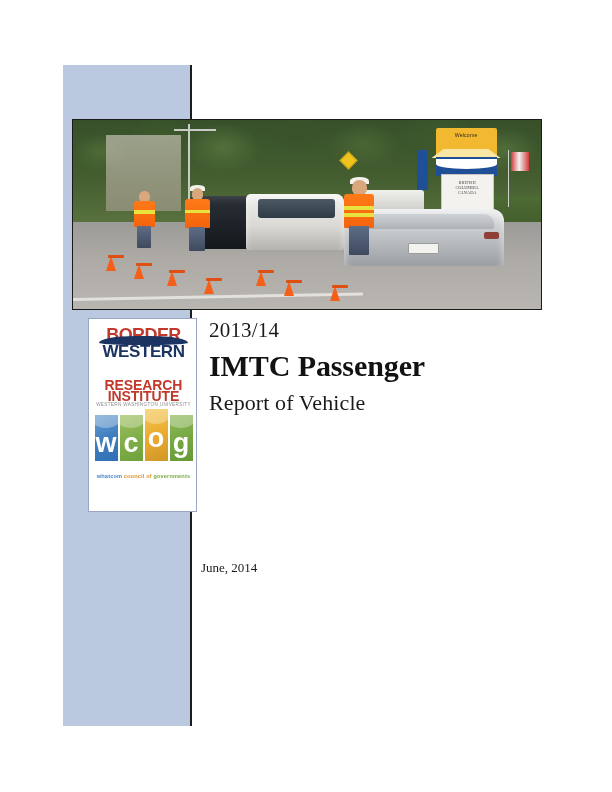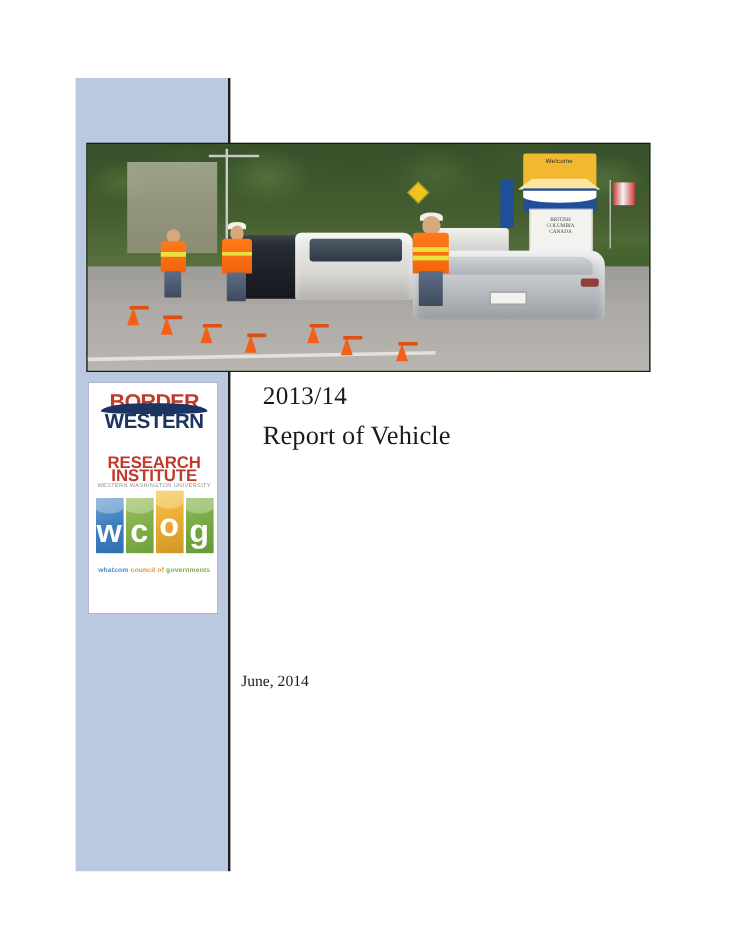--- a/index.html
+++ b/index.html
@@ -329,21 +329,21 @@
   .flag {
     position: absolute;
     left: 93.5%; top: 17%;
     width: 4%; height: 10%;
     background: linear-gradient(90deg,#d23b3b 0%,#f2f2f2 45%,#d23b3b 100%);
   }
 
   
   .logo-box {
     position: absolute;
-    left: 73px;
+    left: 88px;
     top: 318px;
     width: 109px;
     height: 194px;
     background: #ffffff;
     border: 1px solid #9aa7c4;
     box-sizing: border-box;
   }
 
   
   .bpri {
@@ -448,21 +448,21 @@
     line-height: 8px;
     white-space: nowrap;
   }
   .tag-a { color: #4a86c5; }
   .tag-b { color: #e0922c; }
   .tag-c { color: #7aab45; }
 
   
   .txt-col {
     position: absolute;
-    left: 219px;
+    left: 209px;
     top: 318px;
     width: 340px;
   }
   .year {
     font-family: "Liberation Serif", serif;
     font-size: 21px;
     color: #1a1a1a;
     line-height: 25px;
     letter-spacing: .2px;
   }
@@ -629,20 +629,21 @@
         </div>
       </div>
       <div class="wcog-tag"><span class="tag-a">whatcom </span><span class="tag-b">council of </span><span class="tag-c">governments</span></div>
     </div>
 
   </div>
 
   <div class="txt-col">
     <div class="year">2013/14</div>
     <div class="title">
+      <div>IMTC Passenger</div>
     </div>
     <div class="subtitle">
       <div>Report of Vehicle</div>
     </div>
   </div>
 
   <div class="pubdate">June, 2014</div>
 
 </div>
 

